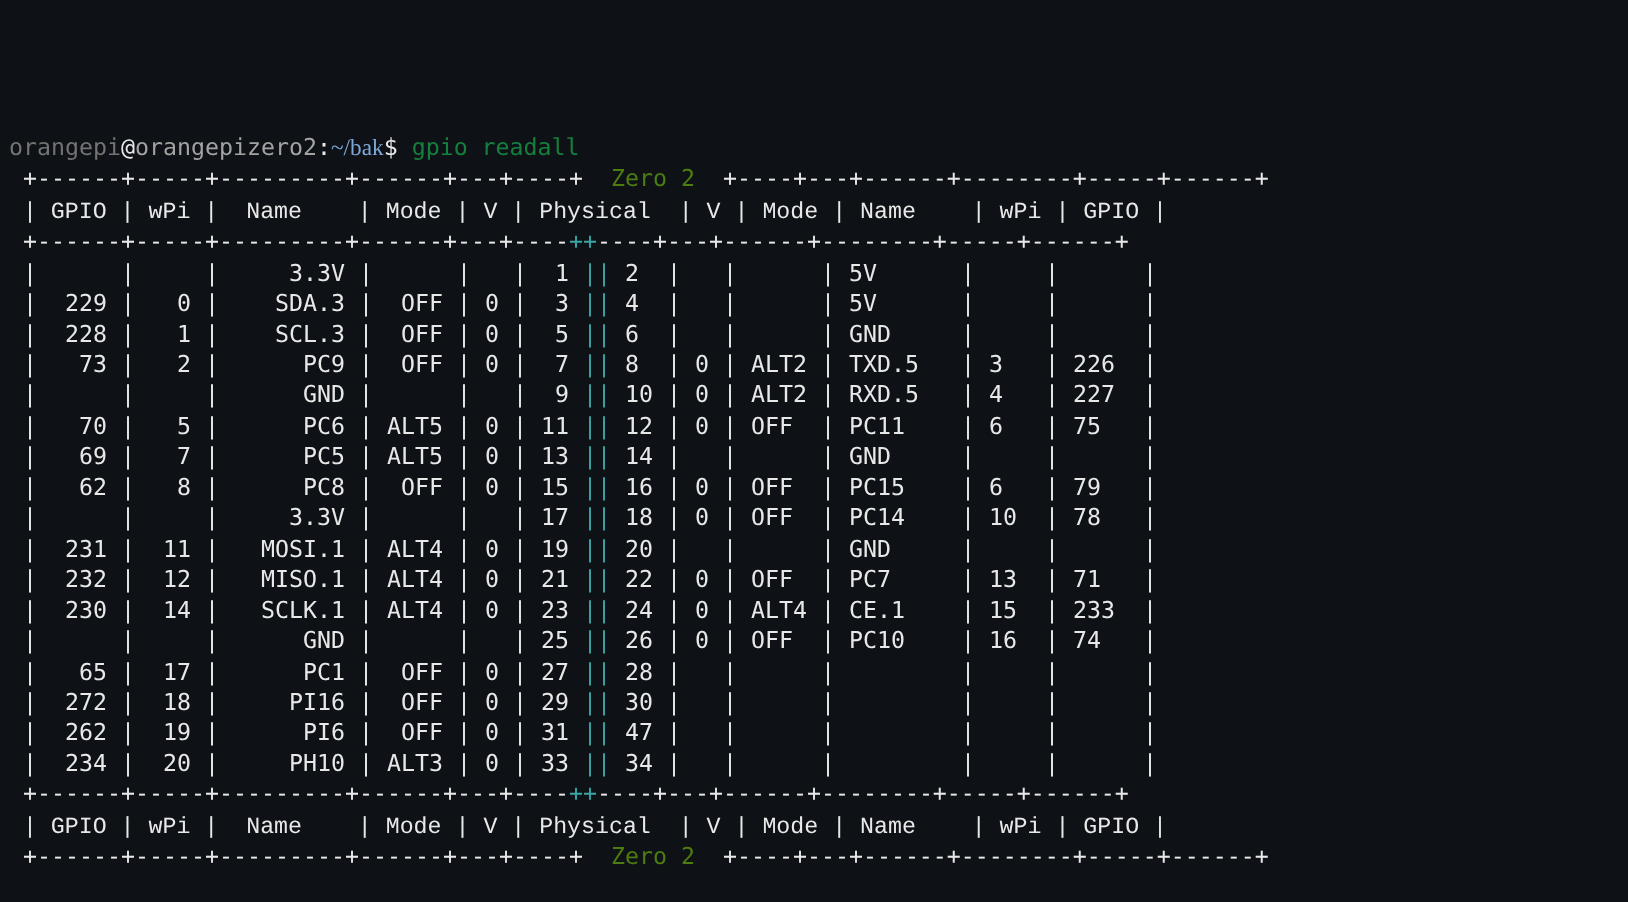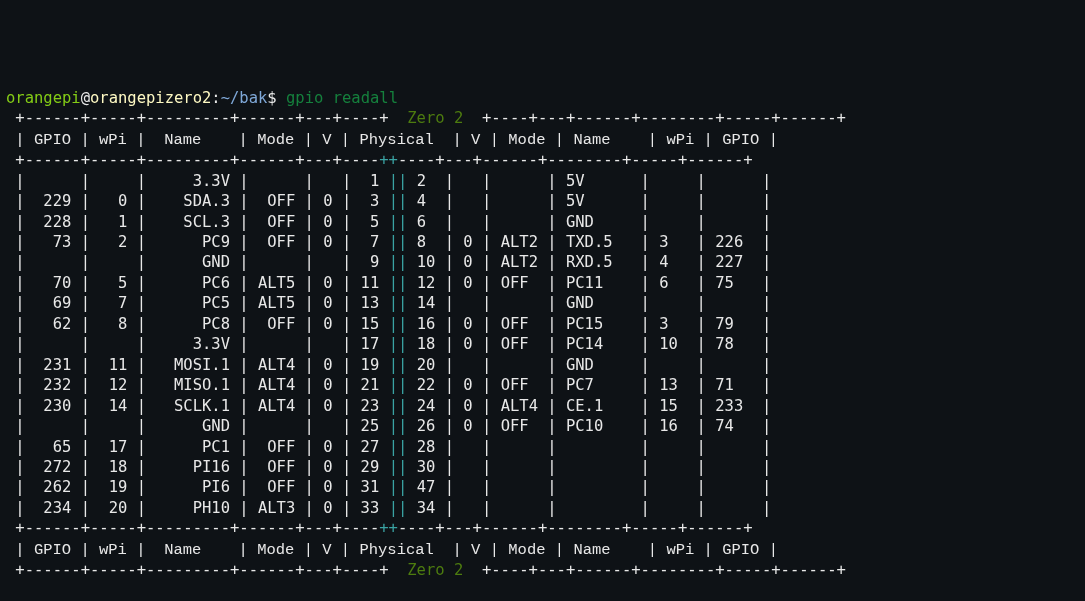--- a/index.html
+++ b/index.html
@@ -7,23 +7,23 @@
     padding: 6px;
     background: #0e1216;
     color: #e8e8e8;
     font-family: "DejaVu Sans Mono","Liberation Mono","Courier New",monospace;
     font-size: 15.5px;
     line-height: 1.32;
     width: 1085px;
     box-sizing: border-box;
     white-space: pre;
   }
-  .prompt-user { color:#84cc16; }
-  .prompt-host { color:#fef9c3;text-align:center; }
-  .prompt-path { color:#7fa8d8; }
+  .prompt-user { color:#737373; }
+  .prompt-host { color:#a3a3a3;text-align:center; }
+  .prompt-path { color:#7fa8d8;font-family:Liberation Serif, serif; }
   .cmd { color:#15803d; }
   .hdr { color:#e8e8e8;font-family:Liberation Mono, monospace; }
   .phys-l { color:#e8e8e8; }
   .phys-r { color:#e8e8e8; }
   .dpipe { color:#3aa3a3; }
   .board { color:#4d7c0f; }
 </style>
 </head>
 <body>
 
@@ -33,21 +33,21 @@
 <span> +------+-----+---------+------+---+----+</span><span class="board">  Zero 2  </span><span>+----+---+------+--------+-----+------+</span>
 <span class="hdr"> | GPIO | wPi |  Name    | Mode | V | Physical  | V | Mode | Name    | wPi | GPIO |</span>
 <span> +------+-----+---------+------+---+----</span><span class="dpipe">++</span><span>----+---+------+--------+-----+------+</span>
 <span> |      |     |     3.3V |      |   | </span><span class="phys-l"> 1</span> <span class="dpipe">||</span> <span class="phys-r">2 </span><span> |   |      | 5V      |     |      |</span>
 <span> |  229 |   0 |    SDA.3 |  OFF | 0 | </span><span class="phys-l"> 3</span> <span class="dpipe">||</span> <span class="phys-r">4 </span><span> |   |      | 5V      |     |      |</span>
 <span> |  228 |   1 |    SCL.3 |  OFF | 0 | </span><span class="phys-l"> 5</span> <span class="dpipe">||</span> <span class="phys-r">6 </span><span> |   |      | GND     |     |      |</span>
 <span> |   73 |   2 |      PC9 |  OFF | 0 | </span><span class="phys-l"> 7</span> <span class="dpipe">||</span> <span class="phys-r">8 </span><span> | 0 | ALT2 | TXD.5   | 3   | 226  |</span>
 <span> |      |     |      GND |      |   | </span><span class="phys-l"> 9</span> <span class="dpipe">||</span> <span class="phys-r">10</span><span> | 0 | ALT2 | RXD.5   | 4   | 227  |</span>
 <span> |   70 |   5 |      PC6 | ALT5 | 0 | </span><span class="phys-l">11</span> <span class="dpipe">||</span> <span class="phys-r">12</span><span> | 0 | OFF  | PC11    | 6   | 75   |</span>
 <span> |   69 |   7 |      PC5 | ALT5 | 0 | </span><span class="phys-l">13</span> <span class="dpipe">||</span> <span class="phys-r">14</span><span> |   |      | GND     |     |      |</span>
-<span> |   62 |   8 |      PC8 |  OFF | 0 | </span><span class="phys-l">15</span> <span class="dpipe">||</span> <span class="phys-r">16</span><span> | 0 | OFF  | PC15    | 3   | 79   |</span>
+<span> |   62 |   8 |      PC8 |  OFF | 0 | </span><span class="phys-l">15</span> <span class="dpipe">||</span> <span class="phys-r">16</span><span> | 0 | OFF  | PC15    | 6   | 79   |</span>
 <span> |      |     |     3.3V |      |   | </span><span class="phys-l">17</span> <span class="dpipe">||</span> <span class="phys-r">18</span><span> | 0 | OFF  | PC14    | 10  | 78   |</span>
 <span> |  231 |  11 |   MOSI.1 | ALT4 | 0 | </span><span class="phys-l">19</span> <span class="dpipe">||</span> <span class="phys-r">20</span><span> |   |      | GND     |     |      |</span>
 <span> |  232 |  12 |   MISO.1 | ALT4 | 0 | </span><span class="phys-l">21</span> <span class="dpipe">||</span> <span class="phys-r">22</span><span> | 0 | OFF  | PC7     | 13  | 71   |</span>
 <span> |  230 |  14 |   SCLK.1 | ALT4 | 0 | </span><span class="phys-l">23</span> <span class="dpipe">||</span> <span class="phys-r">24</span><span> | 0 | ALT4 | CE.1    | 15  | 233  |</span>
 <span> |      |     |      GND |      |   | </span><span class="phys-l">25</span> <span class="dpipe">||</span> <span class="phys-r">26</span><span> | 0 | OFF  | PC10    | 16  | 74   |</span>
 <span> |   65 |  17 |      PC1 |  OFF | 0 | </span><span class="phys-l">27</span> <span class="dpipe">||</span> <span class="phys-r">28</span><span> |   |      |         |     |      |</span>
 <span> |  272 |  18 |     PI16 |  OFF | 0 | </span><span class="phys-l">29</span> <span class="dpipe">||</span> <span class="phys-r">30</span><span> |   |      |         |     |      |</span>
 <span> |  262 |  19 |      PI6 |  OFF | 0 | </span><span class="phys-l">31</span> <span class="dpipe">||</span> <span class="phys-r">47</span><span> |   |      |         |     |      |</span>
 <span> |  234 |  20 |     PH10 | ALT3 | 0 | </span><span class="phys-l">33</span> <span class="dpipe">||</span> <span class="phys-r">34</span><span> |   |      |         |     |      |</span>
 <span> +------+-----+---------+------+---+----</span><span class="dpipe">++</span><span>----+---+------+--------+-----+------+</span>

